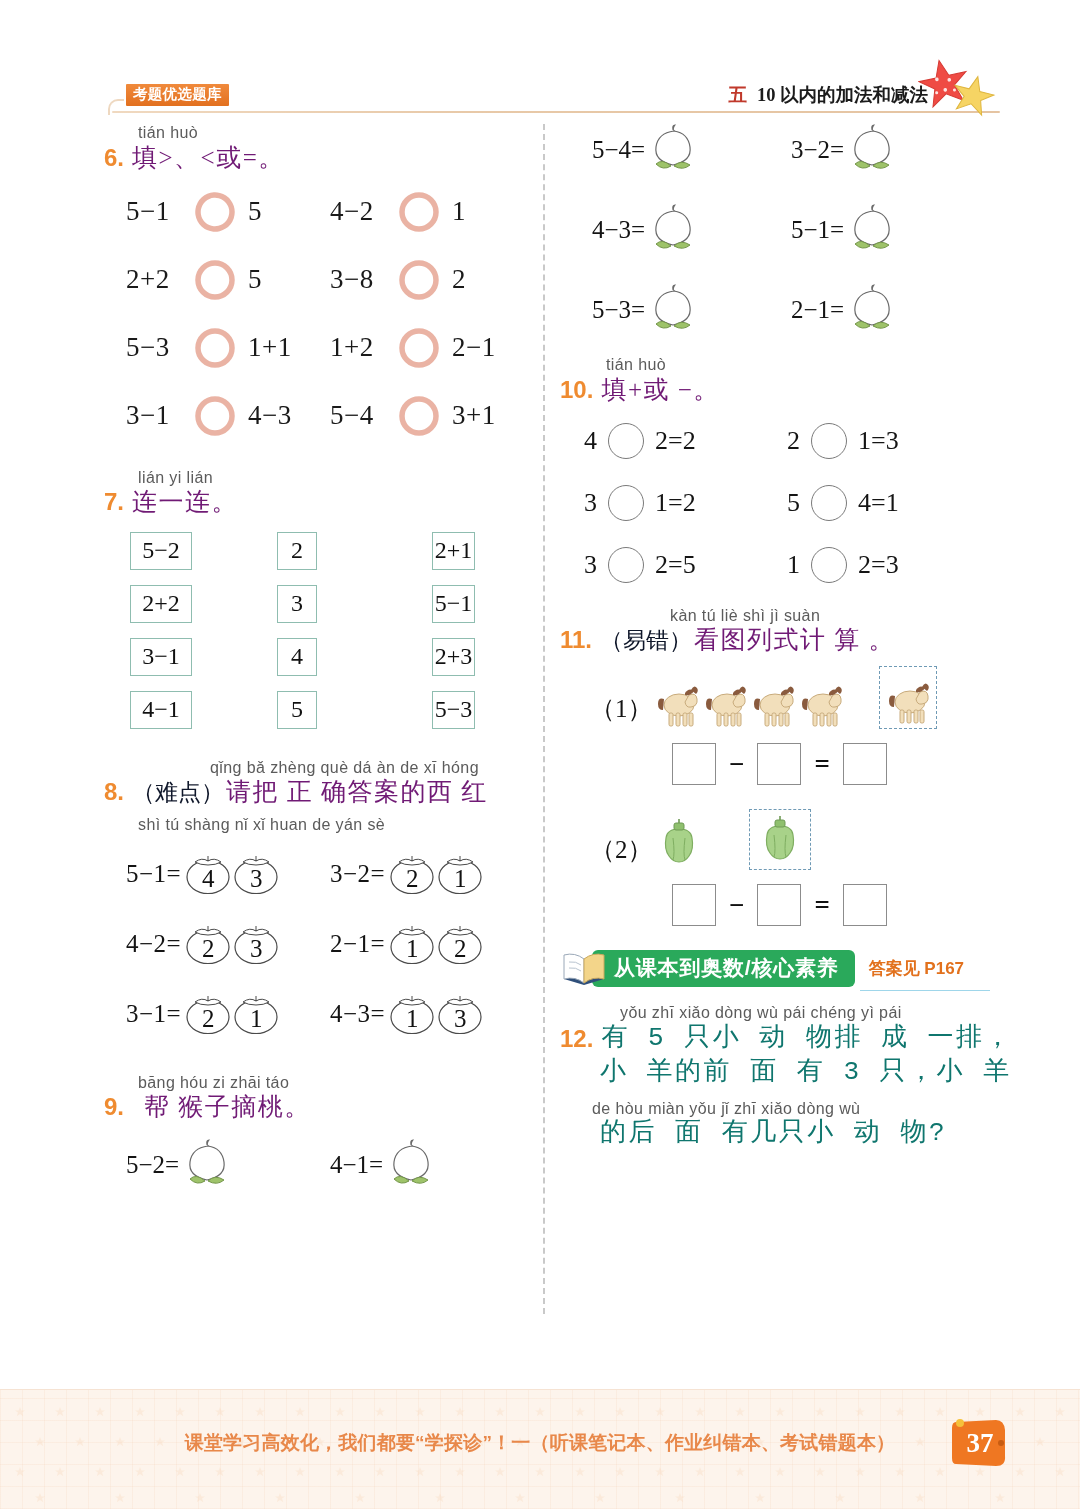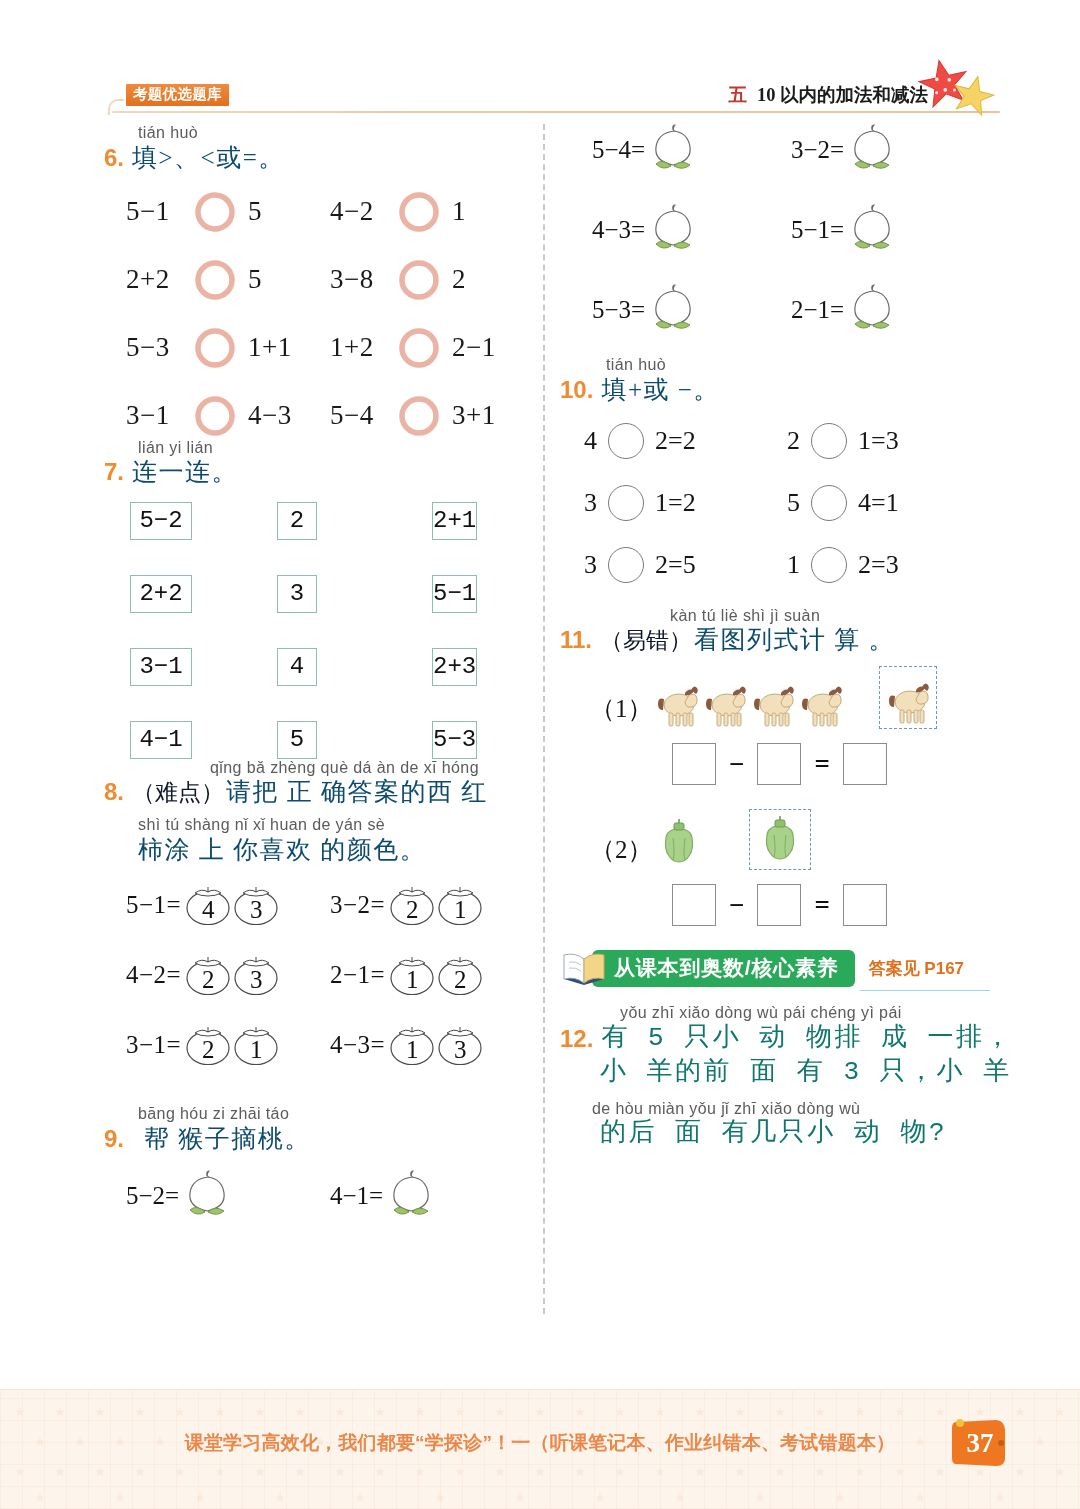--- a/index.html
+++ b/index.html
@@ -100,21 +100,21 @@
     font-family: "Liberation Sans", sans-serif;
     font-size: 24px;
     font-weight: bold;
     color: #ef8b30;
     margin-right: 8px;
     line-height: 1;
   }
   .qtext {
     font-family: "Liberation Serif", serif;
     font-size: 25px;
-    color: #0c4a6e;
+    color: #701a75;
     letter-spacing: 1.5px;
     line-height: 1.25;
   }
   .qtag {
     font-family: "Liberation Serif", serif;
     font-size: 23px;
     color: #0f172a;
     letter-spacing: 0px;
     margin-right: 2px;
   }
@@ -141,23 +141,22 @@
     margin: 0 10px;
     flex: none;
   }
 
   
   .match-grid {
     margin-top: 14px;
     display: grid;
     grid-template-columns: 105px 135px 105px;
     justify-content: start;
-    row-gap: 35px;
+    row-gap: 15px;
     padding-left: 26px;
-    font-family: Liberation Mono, monospace;
   }
   .mbox {
     width: 62px; height: 38px;
     border: 1.6px solid #8fbdb0;
     background: #fff;
     display: flex; align-items: center; justify-content: center;
     font-size: 24px; color: #111;
   }
   .mbox.narrow { width: 40px; }
   .mcell { display: flex; }
@@ -465,21 +464,21 @@
         <div class="cmp-item">
           <span class="lhs">5−4</span>
           <svg class="flower" viewBox="0 0 46 46">
               <circle cx="23" cy="23" r="17" fill="none" stroke="#eab3a4" stroke-width="5.5"></circle>
             </svg>
           <span class="rhs">3+1</span>
         </div>
       </div>
     </div>
 
-    <div class="qblock" style="">
+    <div class="qblock" style="margin-top:30px">
       <div class="pinyin" style="padding-left:34px">lián yi lián</div>
       <div class="qline">
         <span class="qnum">7.</span>
         <span class="qtext">连一连。</span>
       </div>
       <div class="match-grid">
         <div class="mcell">
             <div class="mbox">5−2</div>
           </div>
         <div class="mcell mid">
@@ -514,31 +513,28 @@
           </div>
         <div class="mcell mid">
             <div class="mbox narrow">5</div>
           </div>
         <div class="mcell right">
             <div class="mbox">5−3</div>
           </div>
       </div>
     </div>
 
-    <div class="qblock" style="">
+    <div class="qblock" style="margin-top:30px">
       <div class="pinyin" style="padding-left:106px">qǐng bǎ zhèng què dá àn de  xī hóng</div>
       <div class="qline">
         <span class="qnum">8.</span>
         <span class="qtag">（难点）</span>
         <span class="qtext">请把 正 确答案的西 红</span>
       </div>
       <div class="pinyin" style="padding-left:34px;margin-top:8px">shì tú shàng nǐ  xǐ huan de yán sè</div>
-      <div class="qline" style="padding-left:34px">
-        <span class="qtext">柿涂 上 你喜欢 的颜色。</span>
-      </div>
 
       <div class="pers-grid">
         <div class="pers-item">
           <span class="eqn">5−1=</span>
           <div class="pers">
             <svg viewBox="0 0 52 44" width="52" height="44">
                 <ellipse cx="26" cy="25" rx="21" ry="16.5" fill="#fff" stroke="#4a4a4a" stroke-width="1.2"></ellipse>
                 <path d="M13,10 q7,-5 13,-1 q6,-4 13,1 q-5,3 -13,3 q-8,0 -13,-3 Z" fill="#fff" stroke="#4a4a4a" stroke-width="1"></path>
                 <path d="M26,9 l0,-5" stroke="#4a4a4a" stroke-width="1"></path>
               </svg>

